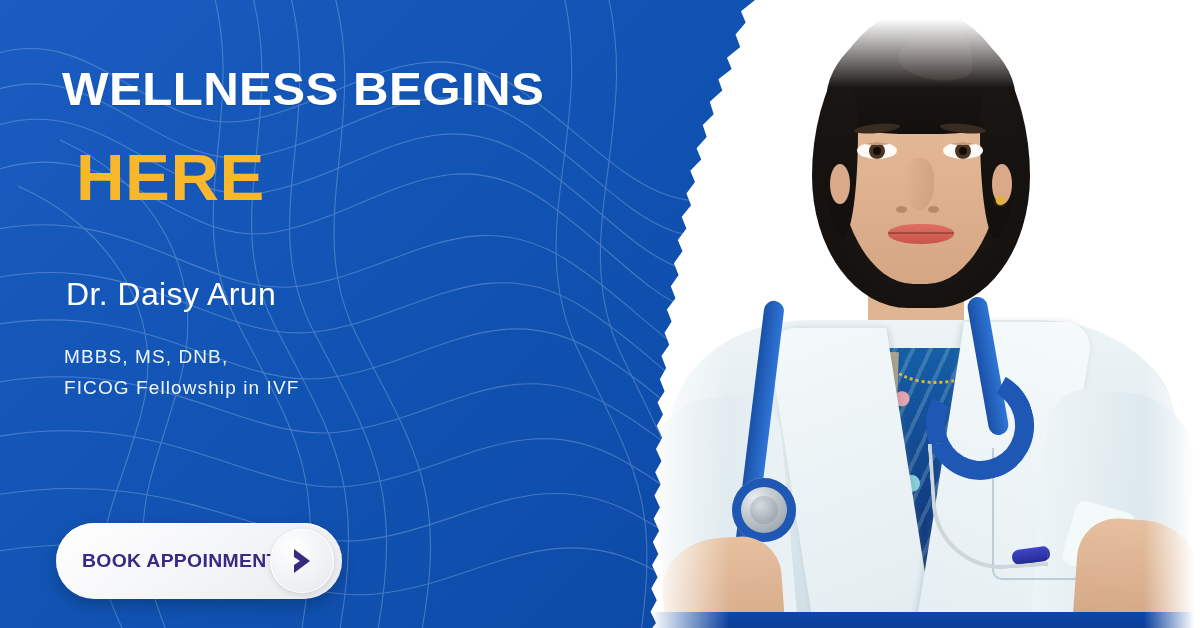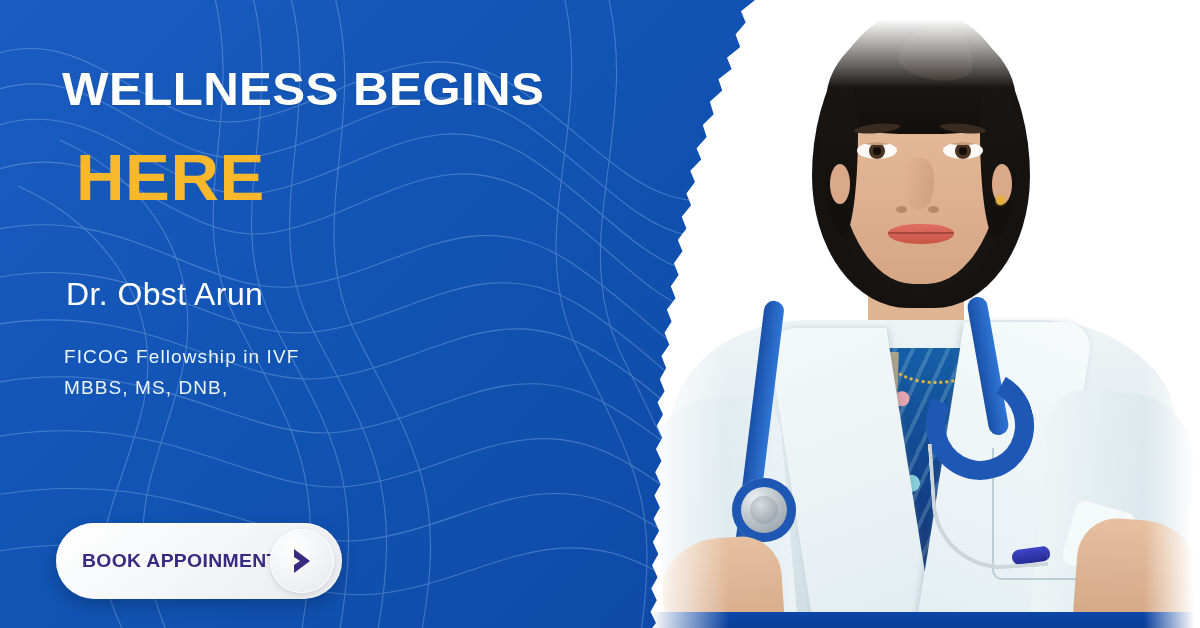--- a/index.html
+++ b/index.html
@@ -489,25 +489,25 @@
         </g>
       </svg>
     </div>
   </div>
 
   <div class="copy">
     <div class="headline">WELLNESS BEGINS</div>
 
     <div class="headline-accent">HERE</div>
 
-    <div class="doctor-name">Dr. Obst Arun</div>
+    <div class="doctor-name">Dr. Daisy Arun</div>
 
     <div class="creds">
+      <div>MBBS, MS, DNB,</div>
       <div>FICOG Fellowship in IVF</div>
-      <div>MBBS, MS, DNB,</div>
     </div>
   </div>
 
   <div class="cta">
     <span class="cta-label">BOOK APPOINMENT</span>
     <span class="cta-knob">
       <svg width="34" height="34" viewBox="0 0 34 34" aria-hidden="true">
         <path d="M9 5 L25 17 L9 29 L9 21 L15 17 L9 13 Z" fill="#372a80"></path>
       </svg>
     </span>

